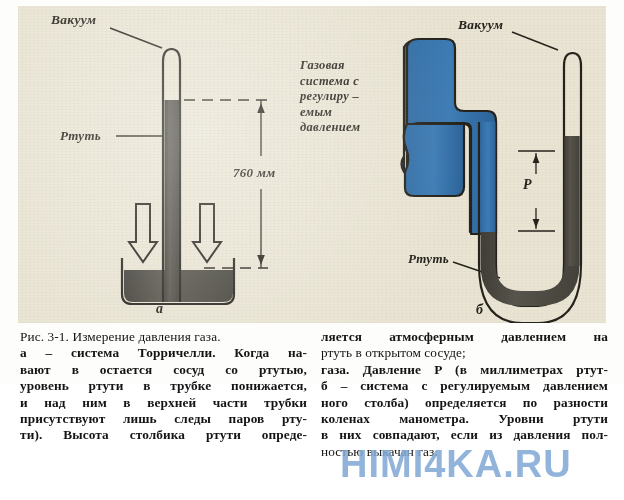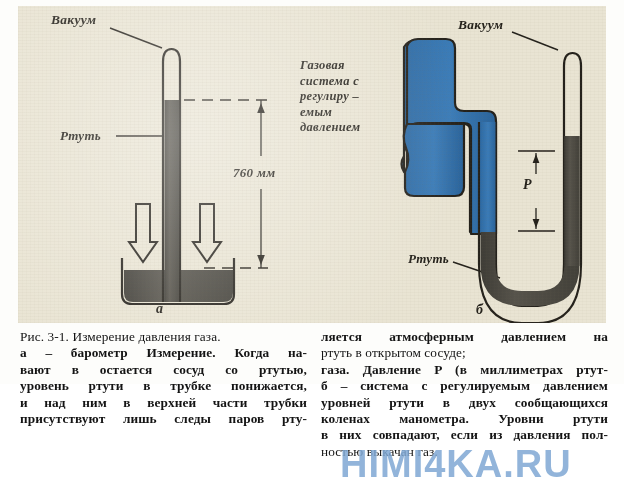--- a/index.html
+++ b/index.html
@@ -207,32 +207,33 @@
     <div class="fig-label lbl-vac-b">Вакуум</div>
     <div class="fig-label lbl-rtut-b">Ртуть</div>
     <div class="fig-label lbl-P">P</div>
     <div class="fig-sub sub-a">а</div>
     <div class="fig-sub sub-b">б</div>
   </div>
 
   <div class="caption">
     <div class="col">
       <div class="cap-line">Рис. 3-1. Измерение давления газа.</div>
-      <div class="cap-line just">а – барометр Измерение. Когда на-</div>
+      <div class="cap-line just">а – система Торричелли. Когда на-</div>
       <div class="cap-line just">вают в остается сосуд со ртутью,</div>
       <div class="cap-line just">уровень ртути в трубке понижается,</div>
       <div class="cap-line just">и над ним в верхней части трубки</div>
       <div class="cap-line just">присутствуют лишь следы паров рту-</div>
+      <div class="cap-line just">ти). Высота столбика ртути опреде-</div>
     </div>
     <div class="col">
       <div class="cap-line just">ляется атмосферным давлением на</div>
       <div class="cap-line last">ртуть в открытом сосуде;</div>
       <div class="cap-line just">газа. Давление P (в миллиметрах ртут-</div>
       <div class="cap-line just">б – система с регулируемым давлением</div>
-      <div class="cap-line just">уровней ртути в двух сообщающихся</div>
+      <div class="cap-line just">ного столба) определяется по разности</div>
       <div class="cap-line just">коленах манометра. Уровни ртути</div>
       <div class="cap-line just">в них совпадают, если из давления пол-</div>
       <div class="cap-line last">ностью выкачан газ.</div>
     </div>
   </div>
 
   <div class="watermark">HIMI4KA.RU</div>
 
 </div>
 

